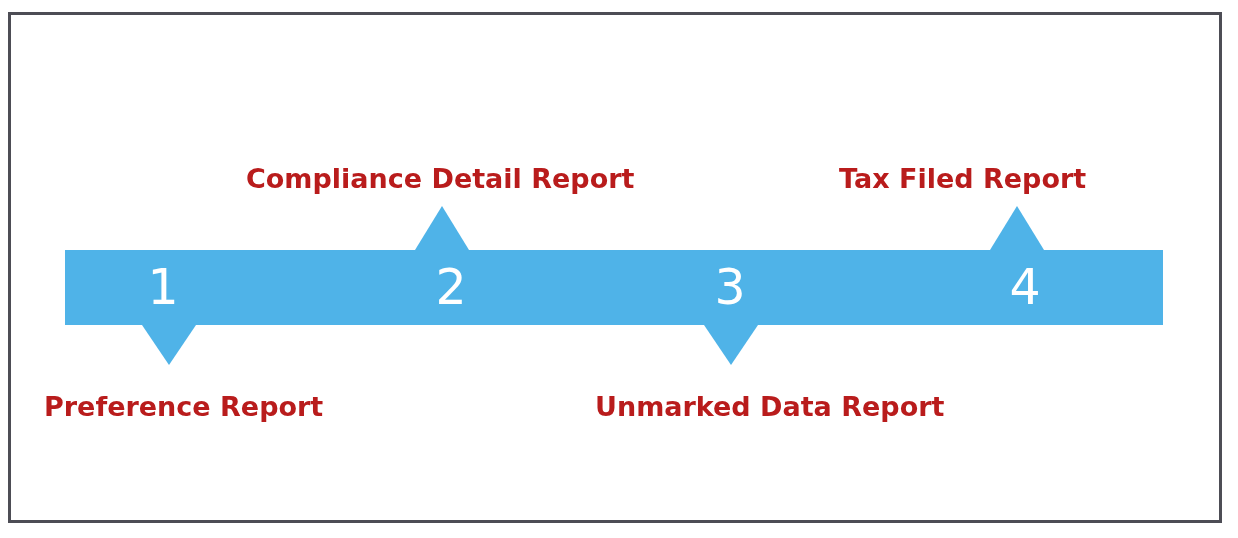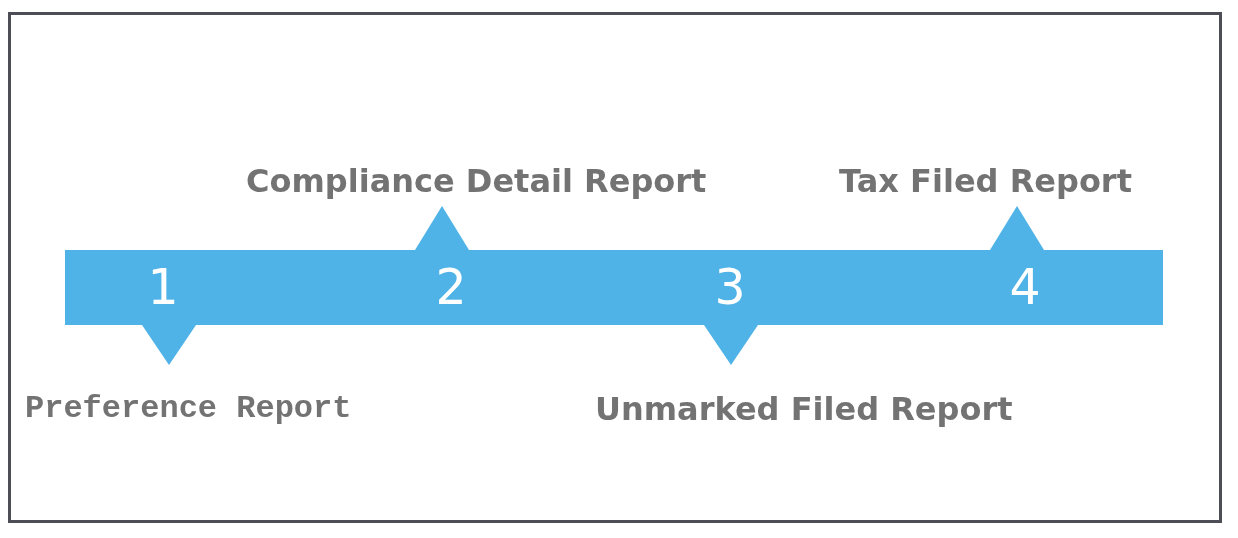--- a/index.html
+++ b/index.html
@@ -71,53 +71,53 @@
     top: 191px;                 
   }
   .arrow-down {
     border-top: 40px solid #4fb3e8;
     top: 310px;                 
   }
 
   
   .step-label {
     position: absolute;
-    font-size: 32px;
+    font-size: 27px;
     font-weight: bold;
-    color: #737373;
+    color: #b91c1c;
     white-space: nowrap;
     line-height: 1;
     font-family: "DejaVu Sans", sans-serif;
   }
   .label-above { }
   .label-below { }
 </style>
 </head>
 <body>
 
 <div id="diagram-frame">
 
   <div id="process-bar"></div>
 
   <div class="step">
     <div class="arrow arrow-down" style="left:131px;"></div>
     <div class="step-number" style="left:92px;">1</div>
-    <div class="step-label label-below" style="left:14px; top:378px;font-family:Liberation Mono, monospace;">Preference Report</div>
+    <div class="step-label label-below" style="left:33px; top:378px;">Preference Report</div>
   </div>
 
   <div class="step">
     <div class="arrow arrow-up" style="left:404px;"></div>
     <div class="step-number" style="left:380px;">2</div>
     <div class="step-label label-above" style="left:235px; top:150px;">Compliance Detail Report</div>
   </div>
 
   <div class="step">
     <div class="arrow arrow-down" style="left:693px;"></div>
     <div class="step-number" style="left:659px;">3</div>
-    <div class="step-label label-below" style="left:584px; top:378px;">Unmarked Filed Report</div>
+    <div class="step-label label-below" style="left:584px; top:378px;">Unmarked Data Report</div>
   </div>
 
   <div class="step">
     <div class="arrow arrow-up" style="left:979px;"></div>
     <div class="step-number" style="left:954px;">4</div>
     <div class="step-label label-above" style="left:828px; top:150px;">Tax Filed Report</div>
   </div>
 
 </div>
 

